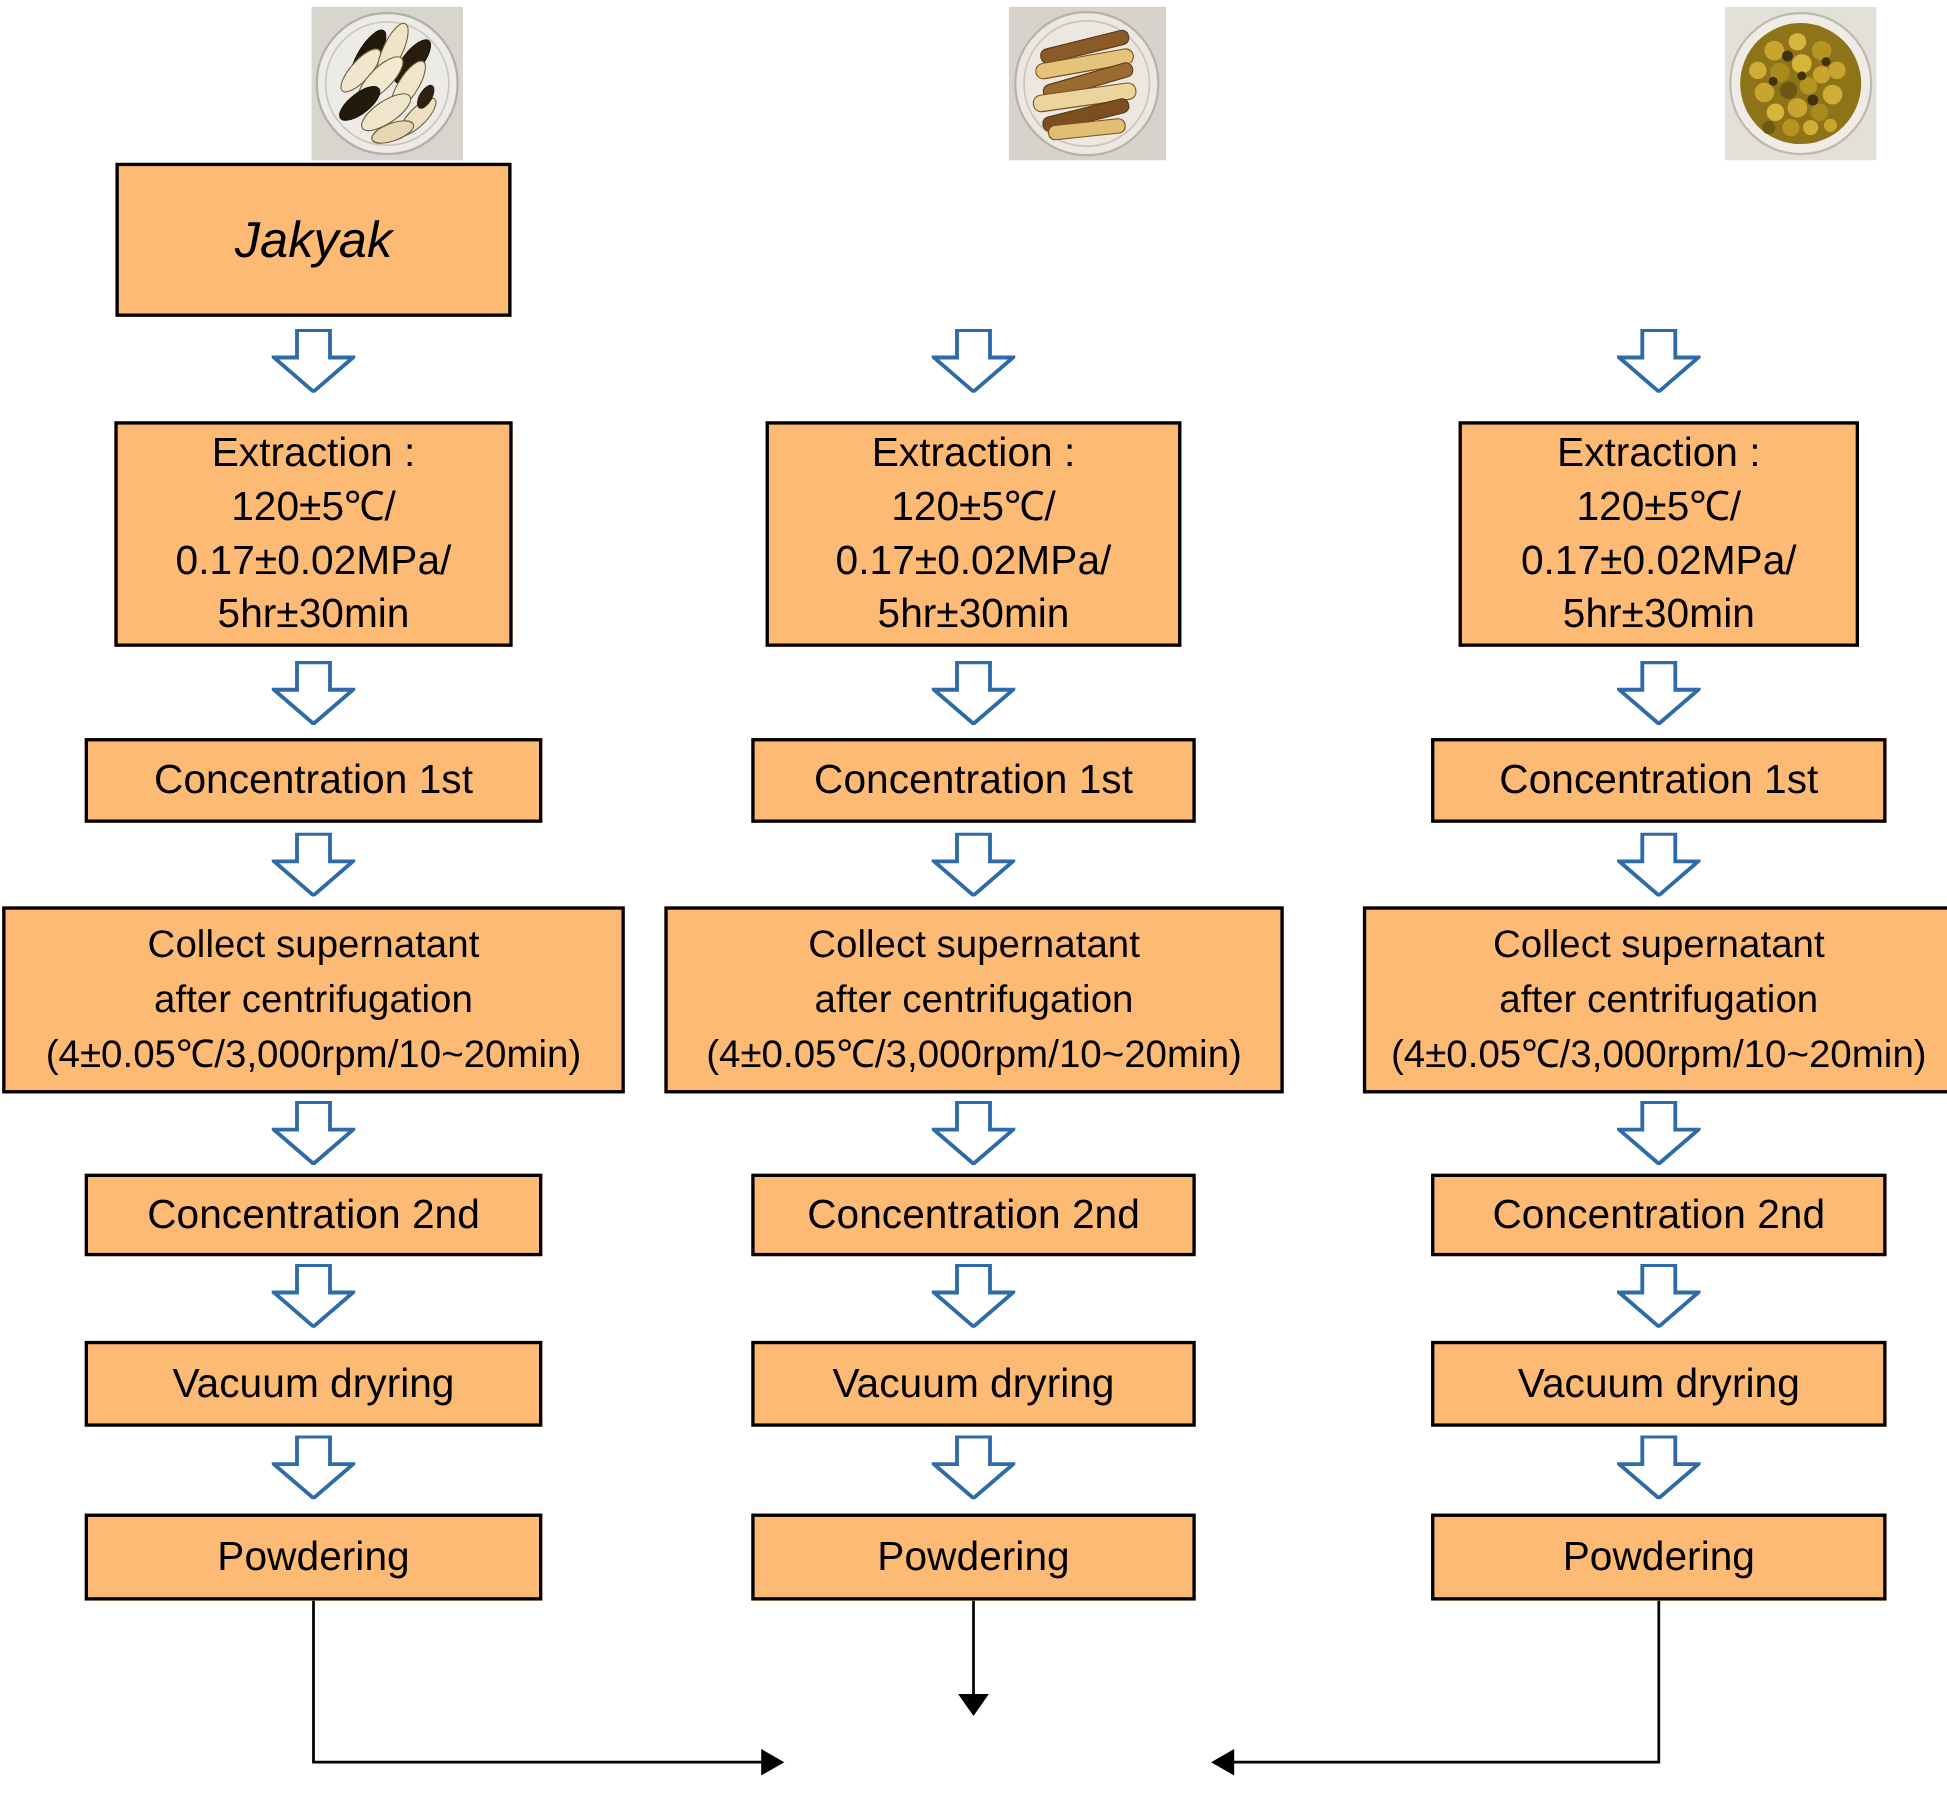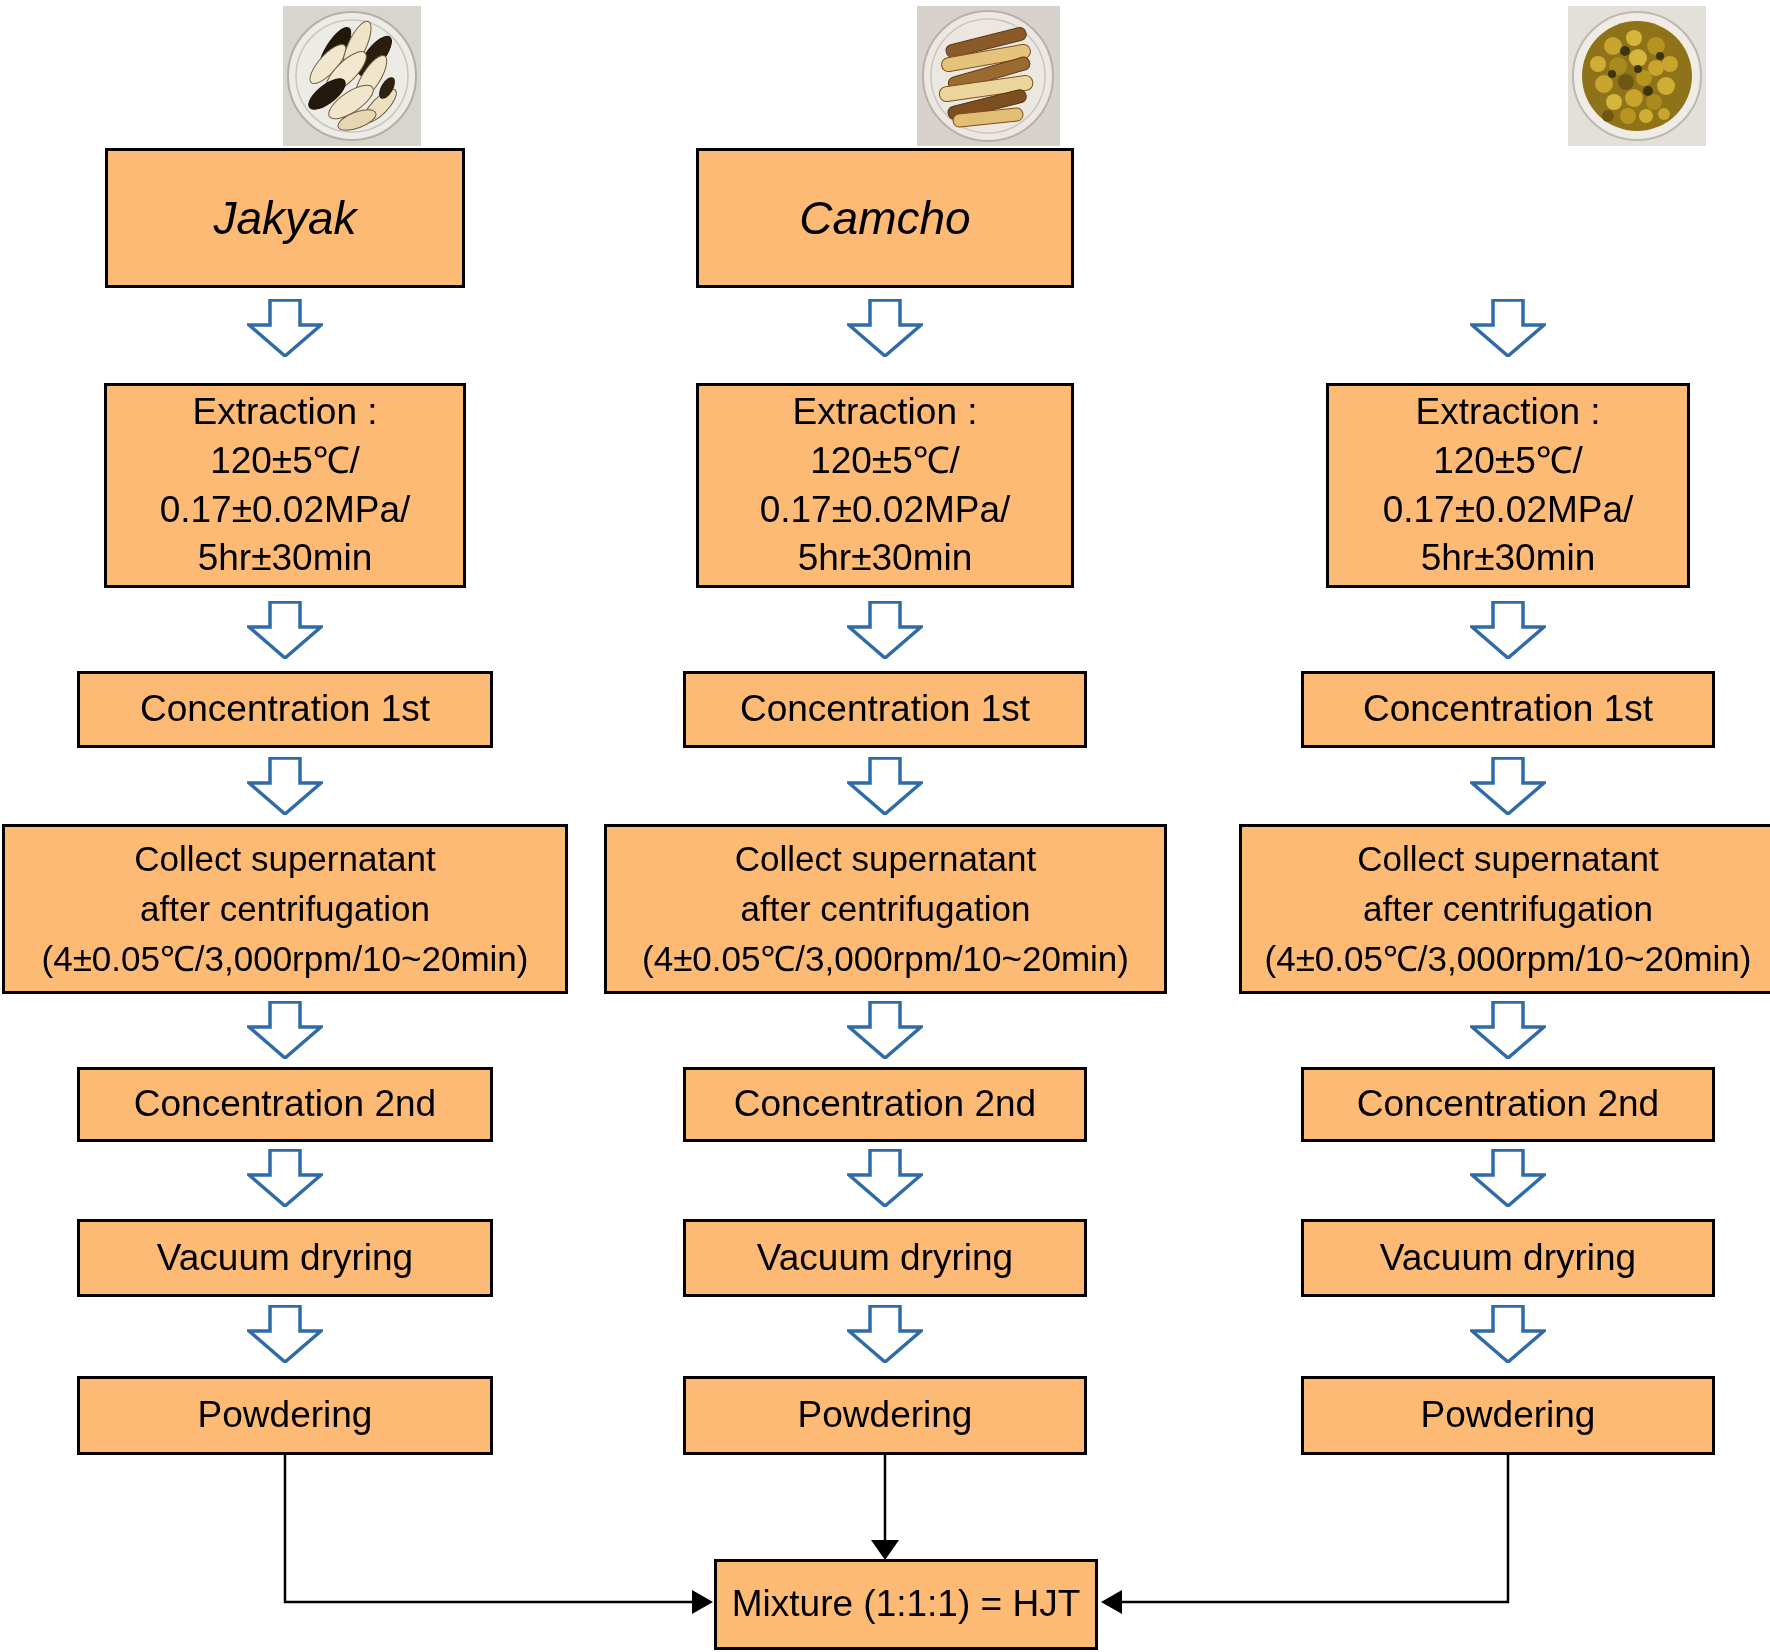--- a/index.html
+++ b/index.html
@@ -117,23 +117,20 @@
     <g>
       <rect x="28" y="30" width="82" height="13" rx="6" transform="rotate(-14 69 36)" fill="#8a5a28" stroke="#5d3a15"></rect>
       <rect x="24" y="45" width="90" height="14" rx="7" transform="rotate(-10 69 52)" fill="#e6c37a" stroke="#7c4e1e"></rect>
       <rect x="30" y="61" width="84" height="13" rx="6" transform="rotate(-16 72 67)" fill="#9a6a30" stroke="#5d3a15"></rect>
       <rect x="22" y="75" width="94" height="15" rx="7" transform="rotate(-8 69 82)" fill="#ecd59c" stroke="#7c4e1e"></rect>
       <rect x="30" y="92" width="80" height="13" rx="6" transform="rotate(-14 70 98)" fill="#7c4e20" stroke="#553413"></rect>
       <rect x="36" y="105" width="70" height="13" rx="6" transform="rotate(-6 71 111)" fill="#e2bd74" stroke="#7c4e1e"></rect>
     </g>
   </svg>
 
-  <div class="box title-box" style="left:696px;top:148px;width:378px;height:140px">
-    <span>Camcho</span>
-  </div>
 
   <svg class="barrow" style="left:847px;top:299px" width="76" height="58" viewBox="0 0 76 58">
     <path d="M23 1 L53 1 L53 26 L74 26 L38 57 L2 26 L23 26 Z" fill="#fff" stroke="#2E6BA8" stroke-width="3.5"></path>
   </svg>
 
   <div class="box" style="left:696px;top:383px;width:378px;height:205px">
     <div>Extraction :</div>
     <div>120±5℃/</div>
     <div>0.17±0.02MPa/</div>
     <div>5hr±30min</div>
@@ -260,17 +257,14 @@
   </div>
 
   <svg class="barrow" style="left:1470px;top:1305px" width="76" height="58" viewBox="0 0 76 58">
     <path d="M23 1 L53 1 L53 26 L74 26 L38 57 L2 26 L23 26 Z" fill="#fff" stroke="#2E6BA8" stroke-width="3.5"></path>
   </svg>
 
   <div class="box" style="left:1301px;top:1376px;width:414px;height:79px">
     <span>Powdering</span>
   </div>
 
-  <div class="box mixture-box" style="left:714px;top:1559px;width:384px;height:91px">
-    <span>Mixture (1:1:1) = HJT</span>
-  </div>
 
 </div>
 
 </body></html>

